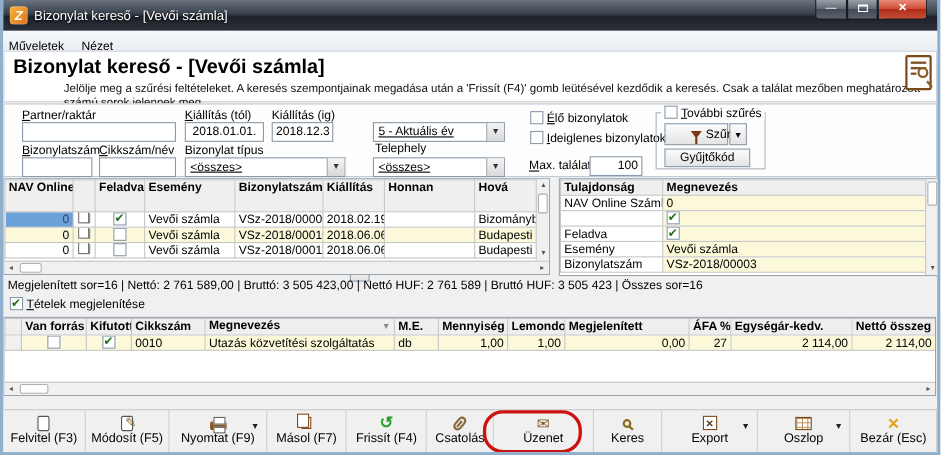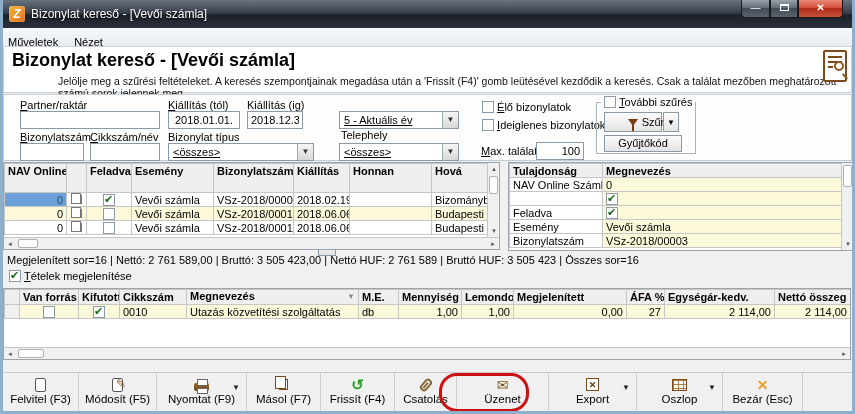--- a/index.html
+++ b/index.html
@@ -381,20 +381,26 @@
           <span class="clip"></span>
         </span>
       <span>Csatolás</span>
     </div>
     <div class="tb-btn" style="width:92px">
       <span class="tb-ic">
           <span class="envelope">✉</span>
         </span>
       <span>Üzenet</span>
     </div>
+    <div class="tb-btn" style="width:64px">
+      <span class="tb-ic">
+          <span class="lens2"></span>
+        </span>
+      <span>Keres</span>
+    </div>
     <div class="tb-btn" style="width:88px">
       <span class="tb-ic">
           <span class="export-ic">✕</span>
         </span>
       <span class="tb-caret">▼</span>
       <span>Export</span>
     </div>
     <div class="tb-btn" style="width:86px">
       <span class="tb-ic">
           <span class="grid-ic"></span>

